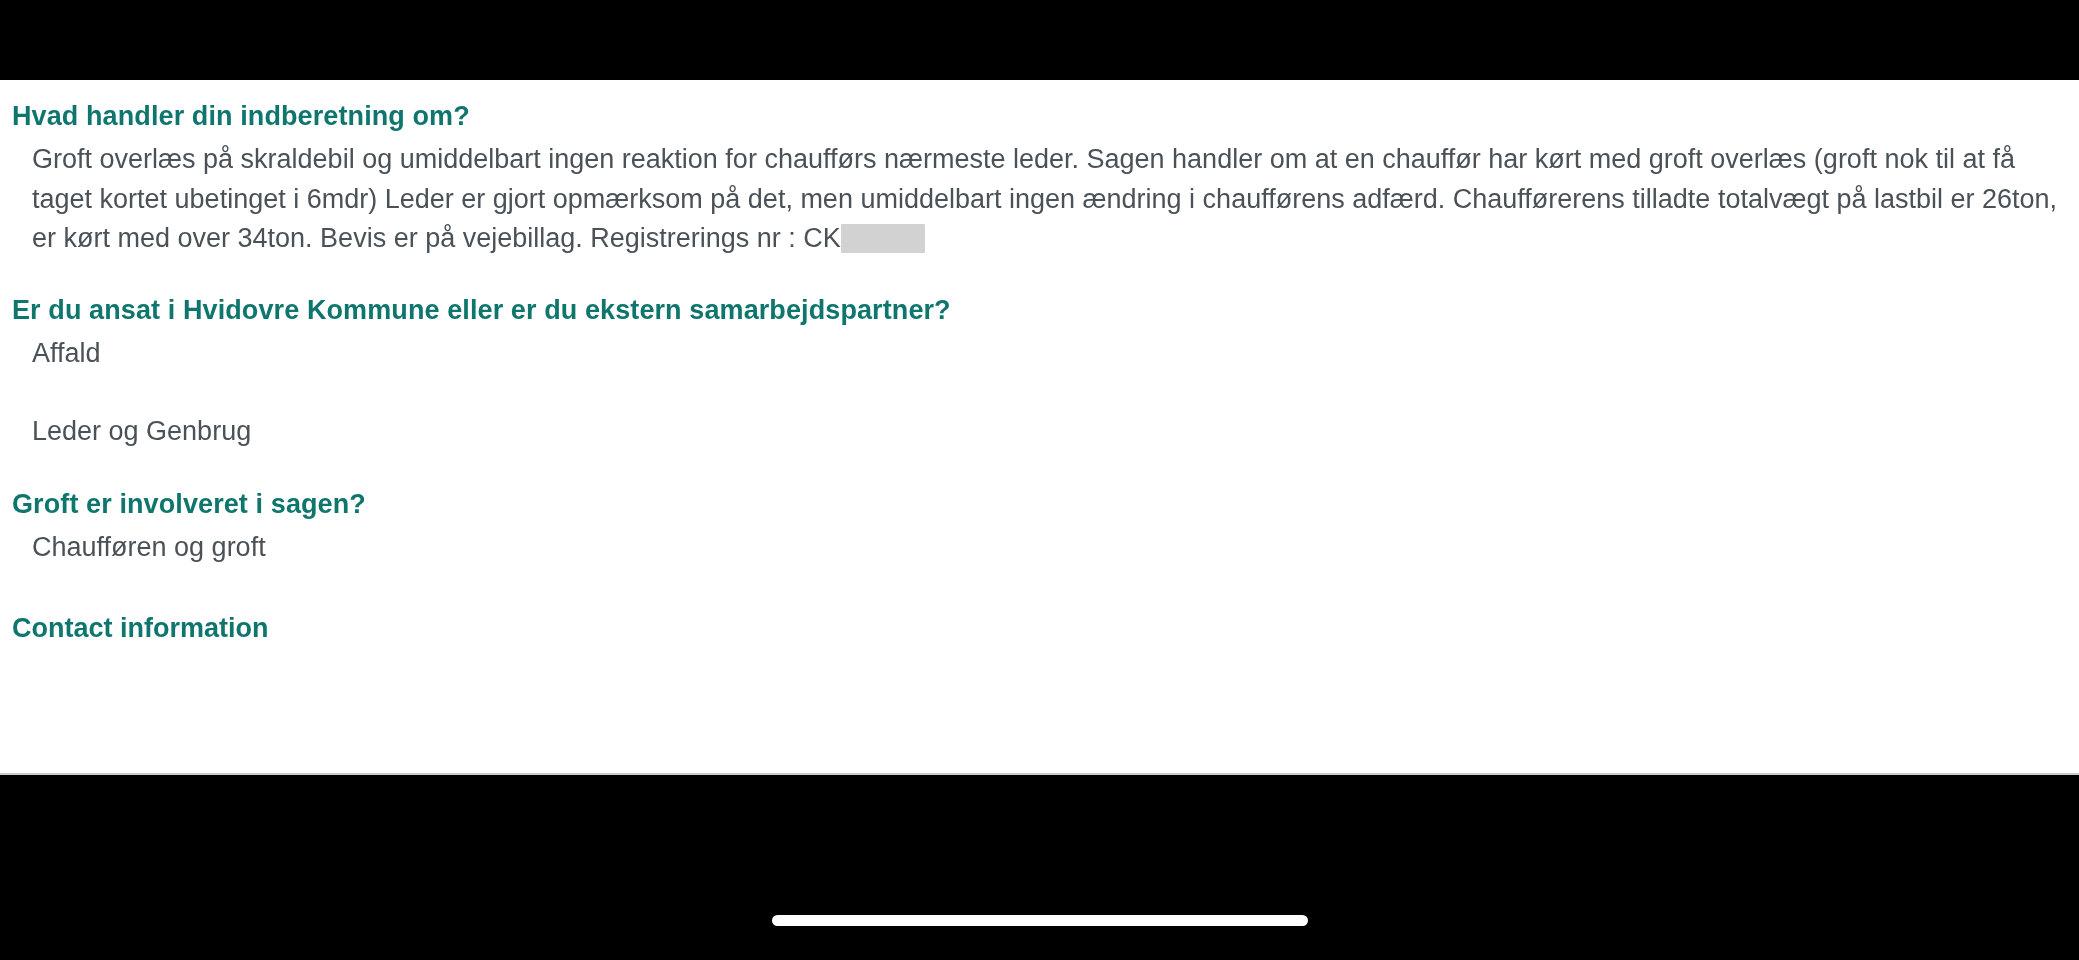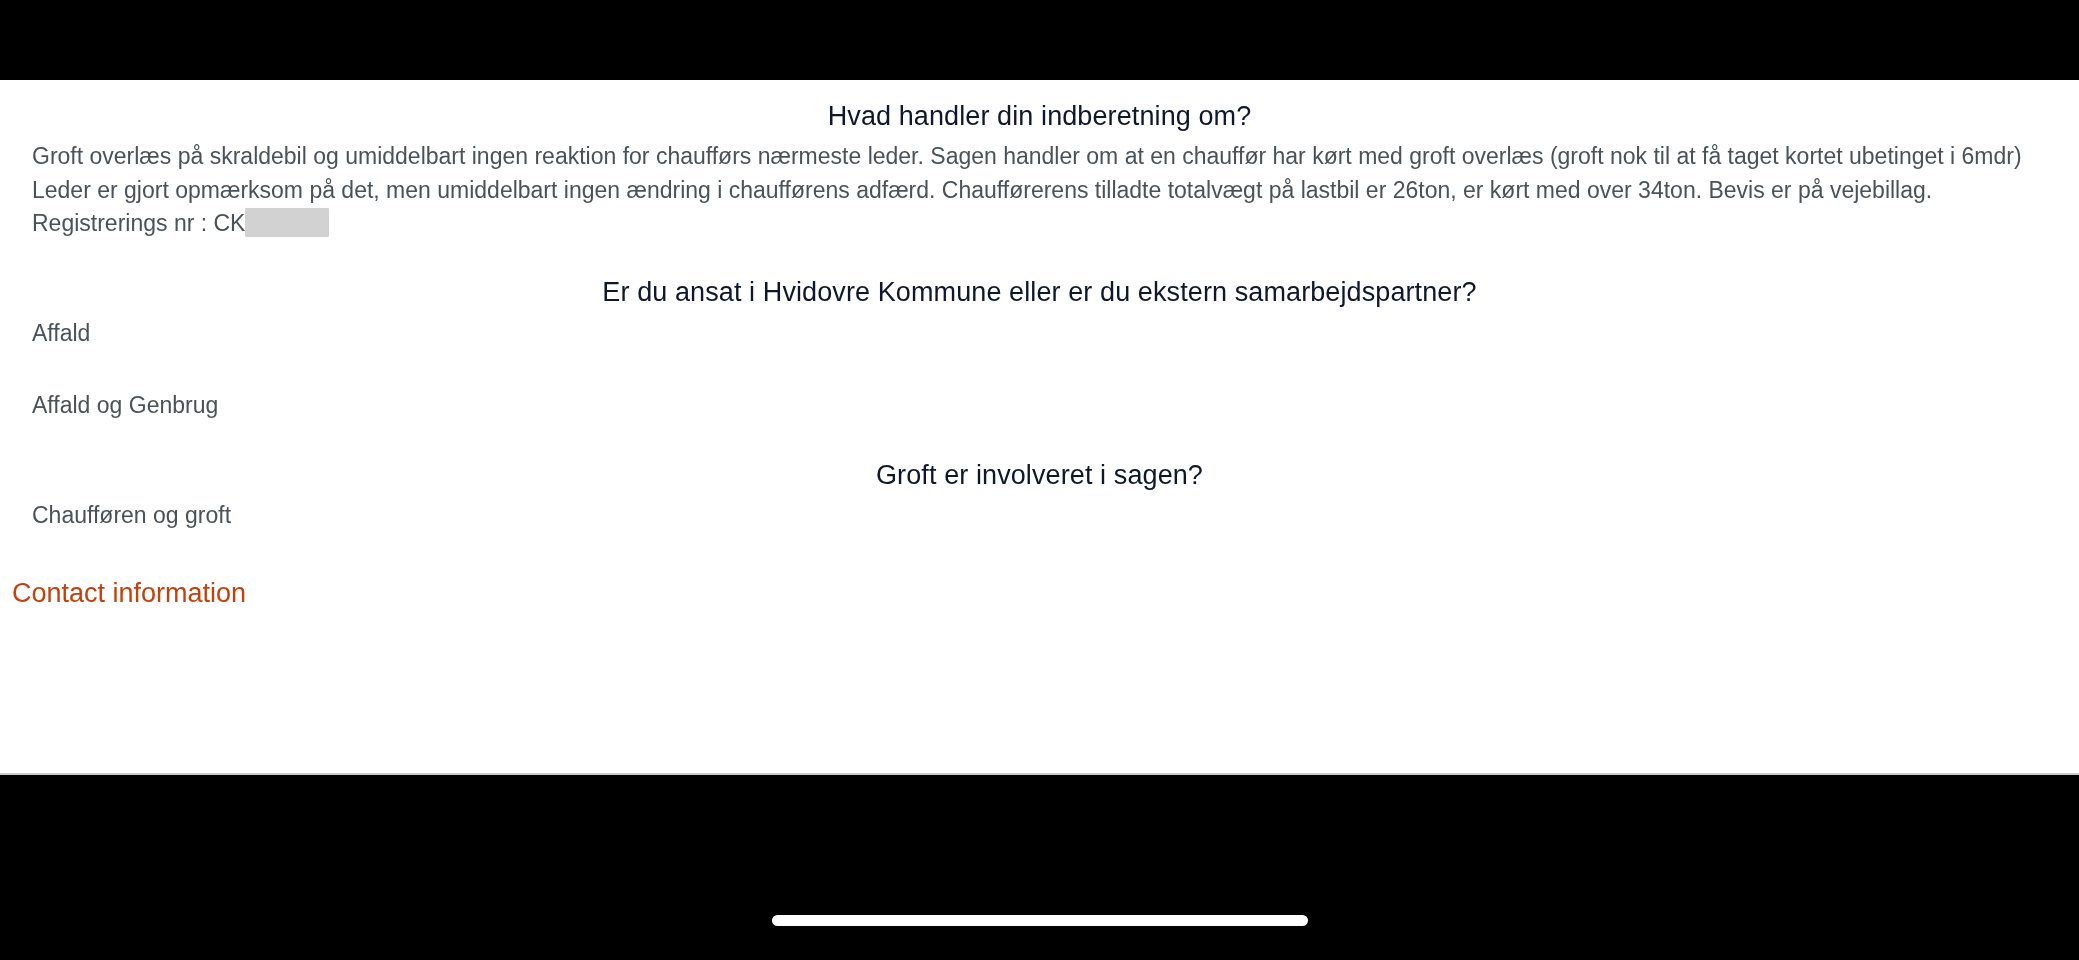--- a/index.html
+++ b/index.html
@@ -28,50 +28,49 @@
     background: #ffffff;
     box-sizing: border-box;
     padding: 18px 0 0 0;
     overflow: hidden;
   }
   .section {
     padding: 0 12px 0 12px;
   }
   .q-label {
     font-size: 27px;
-    font-weight: normal;
-    color: #0f172a;
+    font-weight: bold;
+    color: #0f766e;
     letter-spacing: 0.1px;
     line-height: 1.35;
     margin: 0 0 6px 0;
-    text-align: center;
   }
   .q-answer {
-    font-size: 23px;
+    font-size: 27px;
     font-weight: normal;
     color: #4a5258;
     line-height: 1.45;
     margin: 5px 0 0 20px;
     max-width: 2050px;
   }
   .block-gap {
     height: 34px;
   }
   .answer-redacted {
     display: inline-block;
     width: 84px;
     height: 29px;
     background: #d2d2d2;
     vertical-align: -6px;
     border-radius: 1px;
   }
   .contact-heading {
     font-size: 27px;
-    font-weight: normal;
-    color: #c2410c;
+    font-weight: bold;
+    color: #0f766e;
     padding: 0 12px;
     margin-top: 46px;
   }
   .panel-bottom-rule {
     position: absolute;
     left: 0;
     bottom: 0;
     width: 2079px;
     height: 2px;
     background: #c9ccce;
@@ -102,21 +101,21 @@
     <div class="block-gap"></div>
 
     <div class="section">
       <div class="q-label">Er du ansat i Hvidovre Kommune eller er du ekstern samarbejdspartner?</div>
       <div class="q-answer">Affald</div>
     </div>
 
     <div class="block-gap"></div>
 
     <div class="section">
-      <div class="q-answer">Affald og Genbrug</div>
+      <div class="q-answer">Leder og Genbrug</div>
     </div>
 
     <div class="block-gap"></div>
 
     <div class="section">
       <div class="q-label">Groft er involveret i sagen?</div>
       <div class="q-answer">Chaufføren og groft</div>
     </div>
 
     <div class="contact-heading">Contact information</div>

